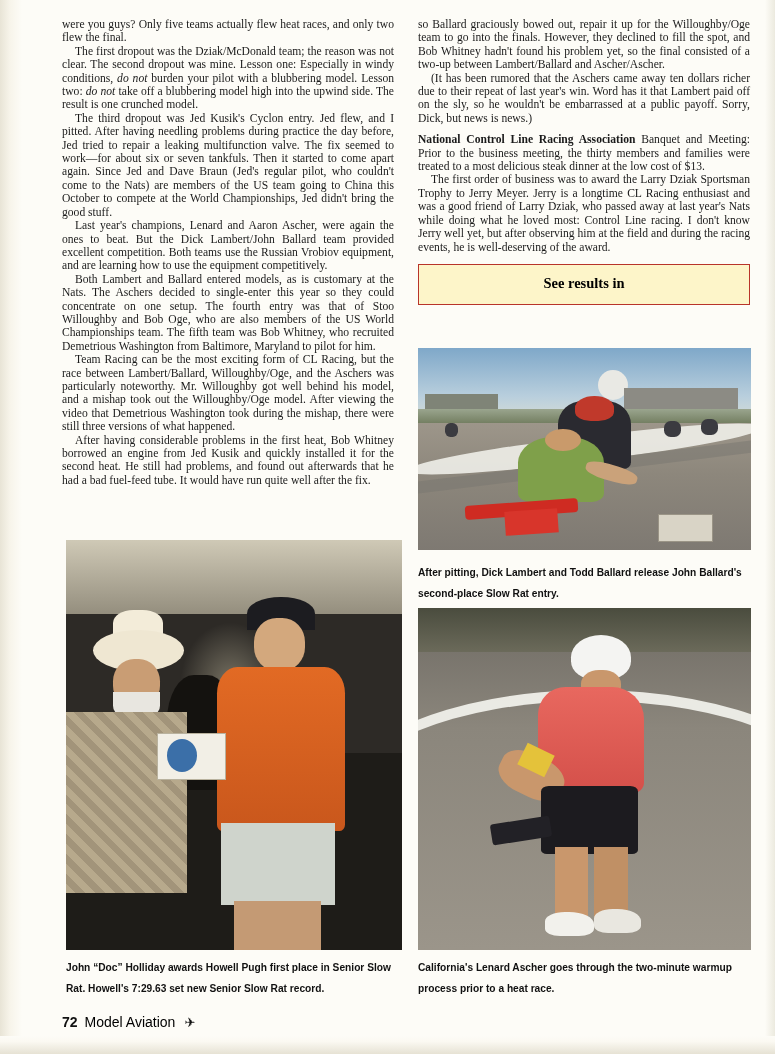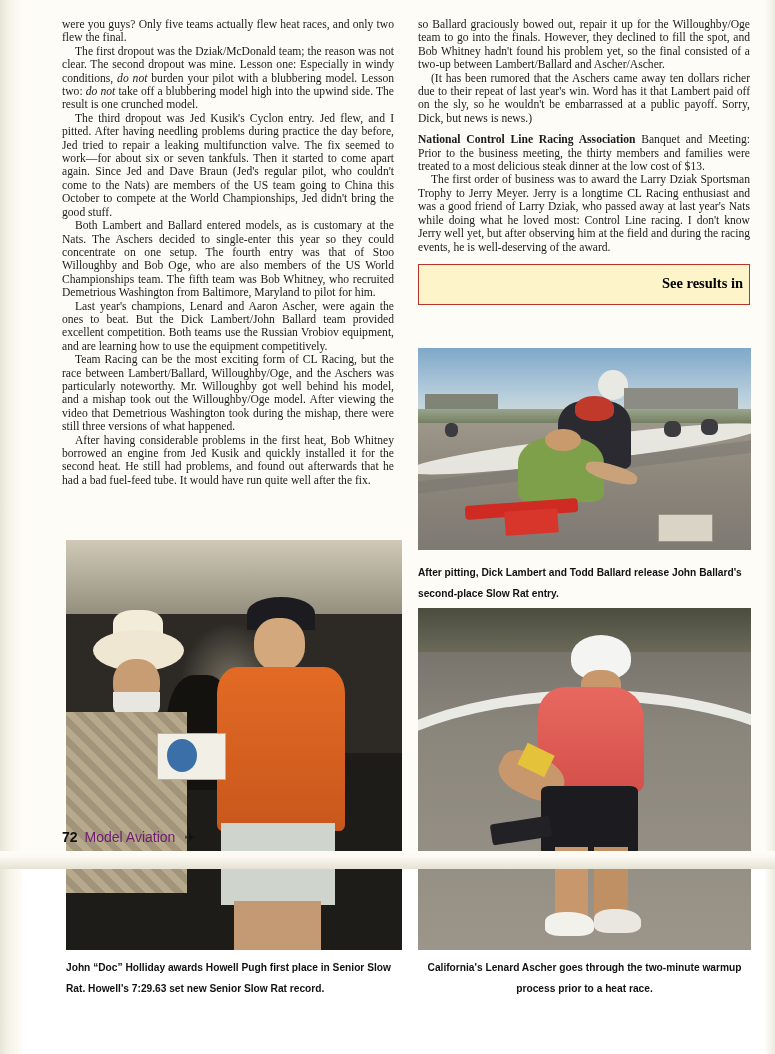--- a/index.html
+++ b/index.html
@@ -12,21 +12,21 @@
     background: #ffffff;
     font-family: "Liberation Serif", serif;
     color: #1a1a1a;
     overflow: hidden;
     position: relative;
   }
   .page {
     position: absolute;
     top: 0; left: 0;
     width: 775px;
-    height: 869px;
+    height: 1054px;
     background: #fdfcf7;
   }
   
   .paper-edge-left {
     position: absolute;
     top: 0; left: 0;
     width: 22px; height: 1054px;
     background: linear-gradient(to right, #e8e4d6 0%, #f7f4ea 45%, #fdfcf7 100%);
     pointer-events: none;
   }
@@ -66,21 +66,21 @@
   .bold { font-weight: bold; }
 
   .spacer-sm { height: 8px; }
 
   
   .callout {
     margin-top: 10px;
     border: 1.3px solid #b8342a;
     background: #fdf5c9;
     padding: 9px 6px 11px 6px;
-    text-align: right;
+    text-align: center;
   }
   .callout div {
     font-weight: bold;
     font-size: 14.5px;
     line-height: 19px;
     color: #000;
     text-indent: 0;
   }
 
   
@@ -223,39 +223,39 @@
     align-items: baseline;
     gap: 7px;
   }
   .footer .pg {
     font-size: 14px;
     font-weight: bold;
     color: #111;
   }
   .footer .mag {
     font-size: 14px;
-    color: #701a75;
+    color: #000000;
   }
   .footer .plane-glyph {
     font-size: 13px;
     color: #111;
     margin-left: 2px;
   }
 </style>
 </head>
 <body>
 
 <div class="page">
 
   <div class="col col-left">
     <p class="no-indent">were you guys? Only five teams actually flew heat races, and only two flew the final.</p>
     <p>The first dropout was the Dziak/McDonald team; the reason was not clear. The second dropout was mine. Lesson one: Especially in windy conditions, <em>do not</em> burden your pilot with a blubbering model. Lesson two: <em>do not</em> take off a blubbering model high into the upwind side. The result is one crunched model.</p>
     <p>The third dropout was Jed Kusik's Cyclon entry. Jed flew, and I pitted. After having needling problems during practice the day before, Jed tried to repair a leaking multifunction valve. The fix seemed to work—for about six or seven tankfuls. Then it started to come apart again. Since Jed and Dave Braun (Jed's regular pilot, who couldn't come to the Nats) are members of the US team going to China this October to compete at the World Championships, Jed didn't bring the good stuff.</p>
+    <p>Last year's champions, Lenard and Aaron Ascher, were again the ones to beat. But the Dick Lambert/John Ballard team provided excellent competition. Both teams use the Russian Vrobiov equipment, and are learning how to use the equipment competitively.</p>
     <p>Both Lambert and Ballard entered models, as is customary at the Nats. The Aschers decided to single-enter this year so they could concentrate on one setup. The fourth entry was that of Stoo Willoughby and Bob Oge, who are also members of the US World Championships team. The fifth team was Bob Whitney, who recruited Demetrious Washington from Baltimore, Maryland to pilot for him.</p>
-    <p>Last year's champions, Lenard and Aaron Ascher, were again the ones to beat. But the Dick Lambert/John Ballard team provided excellent competition. Both teams use the Russian Vrobiov equipment, and are learning how to use the equipment competitively.</p>
     <p>Team Racing can be the most exciting form of CL Racing, but the race between Lambert/Ballard, Willoughby/Oge, and the Aschers was particularly noteworthy. Mr. Willoughby got well behind his model, and a mishap took out the Willoughby/Oge model. After viewing the video that Demetrious Washington took during the mishap, there were still three versions of what happened.</p>
     <p>After having considerable problems in the first heat, Bob Whitney borrowed an engine from Jed Kusik and quickly installed it for the second heat. He still had problems, and found out afterwards that he had a bad fuel-feed tube. It would have run quite well after the fix.</p>
   </div>
 
   <div class="col col-right">
     <p class="no-indent">so Ballard graciously bowed out, repair it up for the Willoughby/Oge team to go into the finals. However, they declined to fill the spot, and Bob Whitney hadn't found his problem yet, so the final consisted of a two-up between Lambert/Ballard and Ascher/Ascher.</p>
     <p>(It has been rumored that the Aschers came away ten dollars richer due to their repeat of last year's win. Word has it that Lambert paid off on the sly, so he wouldn't be embarrassed at a public payoff. Sorry, Dick, but news is news.)</p>
     <div class="spacer-sm"></div>
     <p class="no-indent"><span class="bold">National Control Line Racing Association</span><span> Banquet and Meeting: Prior to the business meeting, the thirty members and families were treated to a most delicious steak dinner at the low cost of $13.</span></p>
     <p>The first order of business was to award the Larry Dziak Sportsman Trophy to Jerry Meyer. Jerry is a longtime CL Racing enthusiast and was a good friend of Larry Dziak, who passed away at last year's Nats while doing what he loved most: Control Line racing. I don't know Jerry well yet, but after observing him at the field and during the racing events, he is well-deserving of the award.</p>
@@ -318,21 +318,21 @@
     <div class="torso3"></div>
     <div class="arm3"></div>
     <div class="armband3"></div>
     <div class="shorts3"></div>
     <div class="leg3a"></div>
     <div class="leg3b"></div>
     <div class="shoe3a"></div>
     <div class="shoe3b"></div>
     <div class="model3"></div>
   </div>
-  <div class="caption" style="left:418px; top:957px; width:333px;text-align:center;">California's Lenard Ascher goes through the two-minute warmup process prior to a heat race.</div>
+  <div class="caption" style="left:418px; top:957px; width:333px;">California's Lenard Ascher goes through the two-minute warmup process prior to a heat race.</div>
 
   <div class="footer">
     <span class="pg">72</span>
     <span class="mag">Model Aviation</span>
     <span class="plane-glyph">✈</span>
   </div>
 
   <div class="paper-edge-left"></div>
   <div class="paper-edge-right"></div>
   <div class="paper-edge-bottom"></div>

